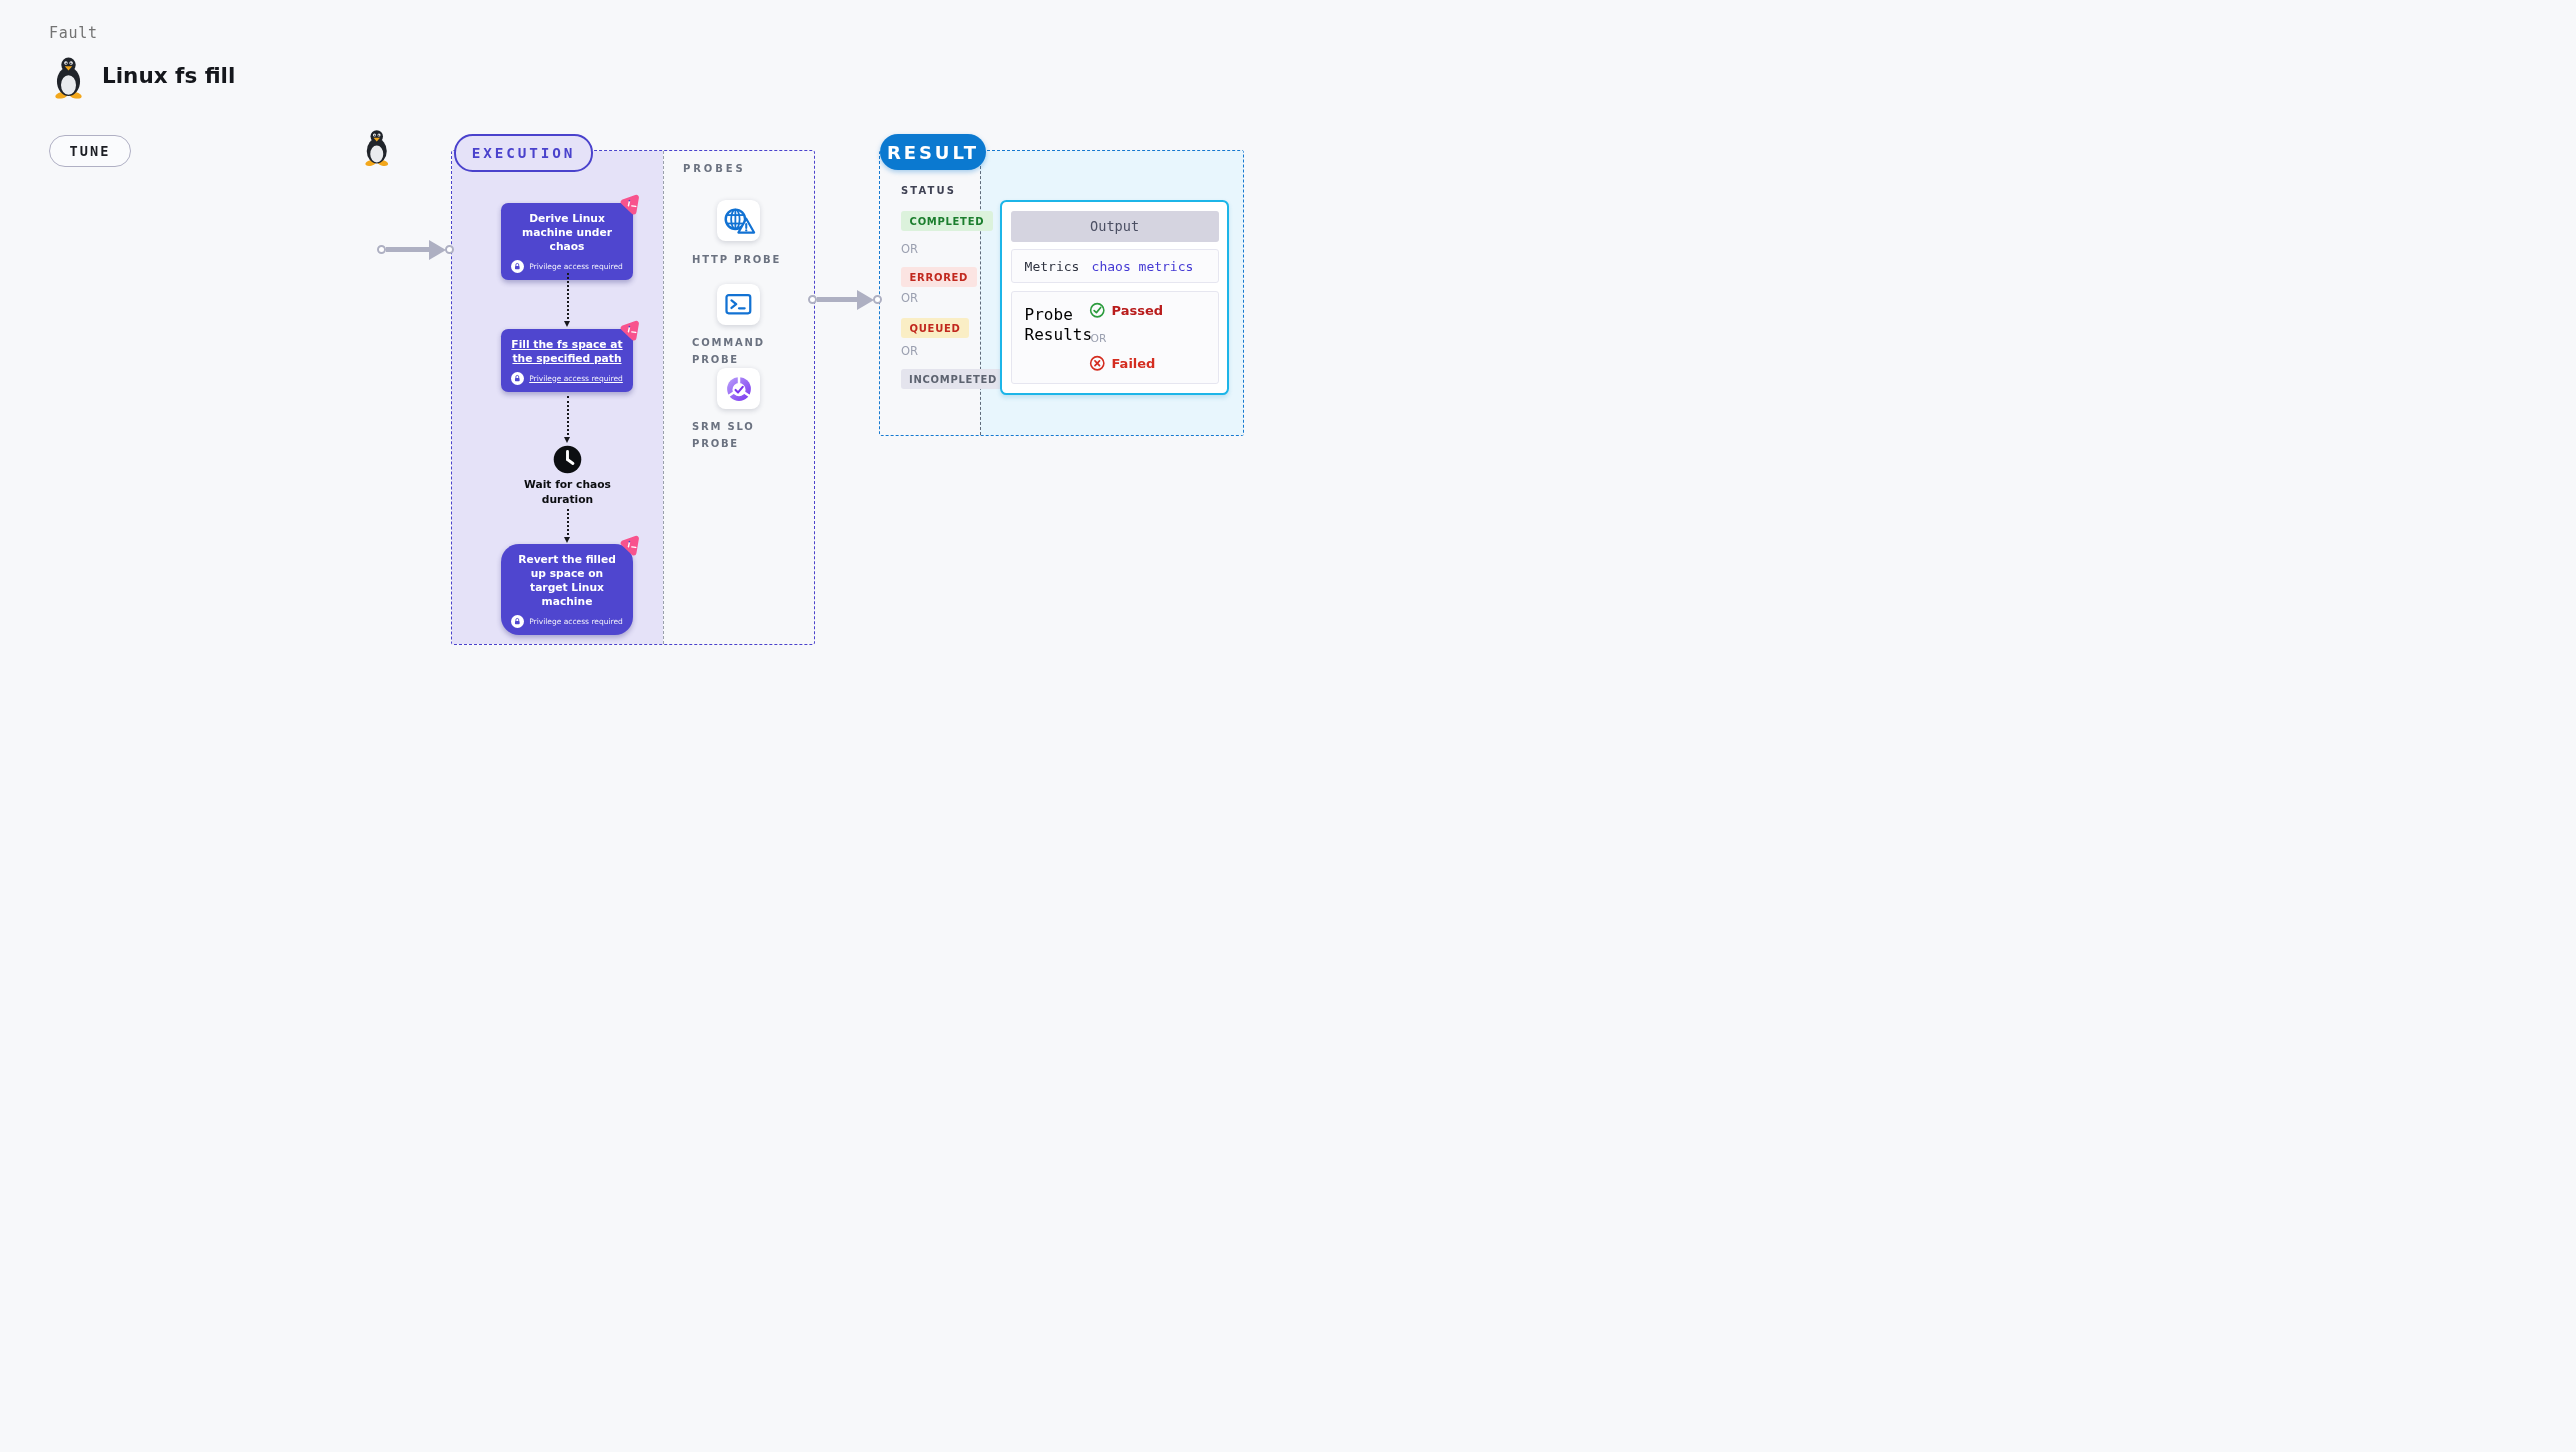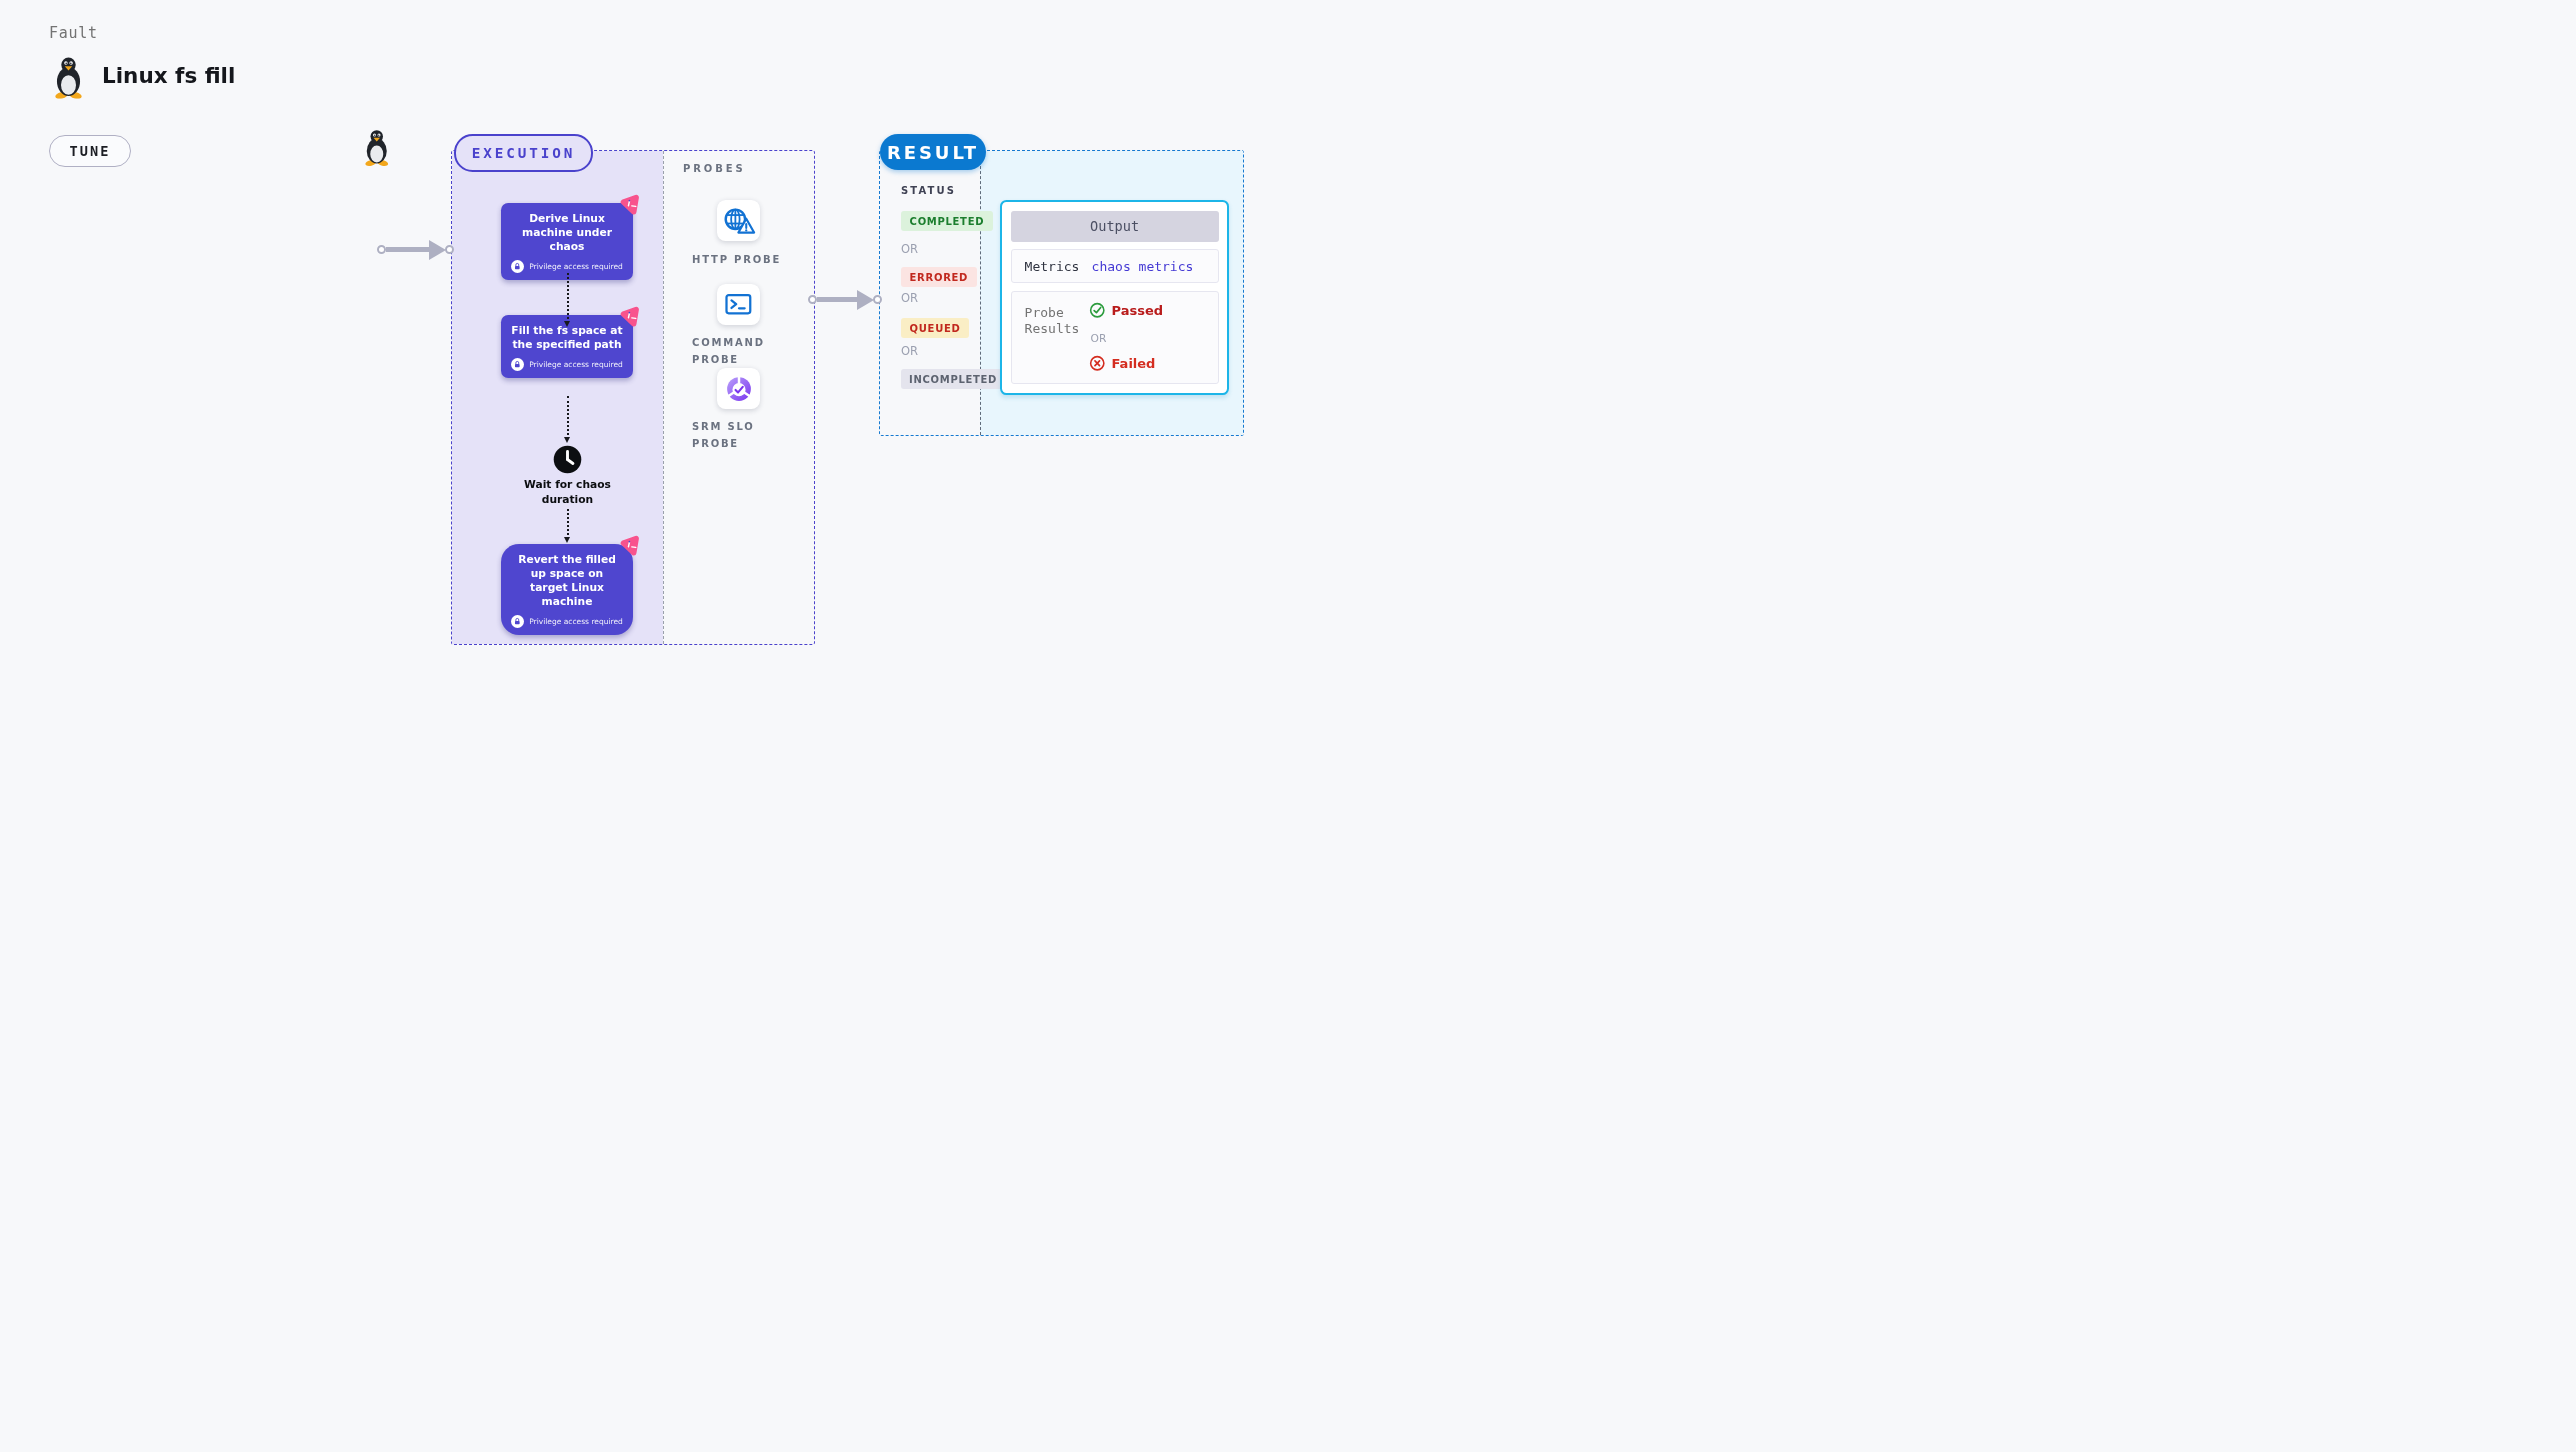--- a/index.html
+++ b/index.html
@@ -54,21 +54,21 @@
 
   .step-card{left:49px;width:132px;background:#4f46cf;border-radius:7.2px;color:#fff;
              box-shadow:0 2.1px 5px rgba(40,35,120,.3);padding:8.6px 9.3px 7.2px 9.3px;box-sizing:border-box;}
   .step-title{font-size:10.7px;font-weight:bold;text-align:center;line-height:1.32;}
   .step-note{display:flex;align-items:center;justify-content:center;gap:5px;margin-top:5.7px;}
   .step-note-text{font-size:7.5px;color:#f2f2fb;}
   .lockwrap{width:13px;height:13px;background:#ffffff;border-radius:50%;display:flex;
             align-items:center;justify-content:center;flex:none;}
   .litmus{position:absolute;top:-9.3px;right:-7.9px;width:22px;height:22px;transform:rotate(-8deg);}
   .step-1{top:52px;}
-  .step-2{top:164px;}
+  .step-2{top:178px;text-decoration:underline;}
   .step-3{top:393px;border-radius:18px;}
 
   .varrow{width:0;border-left:2.1px dotted #17181c;z-index:1;}
   .varrow::after{content:"";position:absolute;left:-4.7px;bottom:-4.3px;width:0;height:0;
                  border-left:3.6px solid transparent;border-right:3.6px solid transparent;
                  border-top:6.4px solid #17181c;}
   .va-1{left:115px;top:122px;height:50px;}
   .va-2{left:115px;top:245px;height:43px;}
   .va-3{left:115px;top:358px;height:30px;}
   .clock-icon{left:101px;top:294px;width:29px;height:29px;}
@@ -99,21 +99,21 @@
 
   .output-card{left:120px;top:49px;width:229px;height:195px;background:#ffffff;border:2.1px solid #1cb5e8;
                border-radius:6.4px;box-shadow:0 2.1px 4.3px rgba(20,140,190,.18);box-sizing:border-box;}
   .output-header{left:8.6px;top:8.6px;width:208px;height:31.5px;background:#d5d4e0;border-radius:2.9px;
                  display:flex;align-items:center;justify-content:center;font-size:13.6px;color:#4b4f63;}
   .output-row{left:8.6px;width:208px;background:#fbfbfd;border:0.7px solid #e6e6f0;border-radius:2.9px;box-sizing:border-box;}
   .row-metrics{top:47px;height:34px;display:flex;align-items:center;}
   .metrics-label{margin-left:13px;font-size:13px;color:#2f3340;}
   .metrics-value{position:absolute;left:80px;font-size:13px;color:#4439d4;}
   .row-probe{top:89px;height:93px;}
-  .probe-results-label{position:absolute;left:13px;top:13px;width:75px;font-size:13px;color:#737373;line-height:1.25;}
+  .probe-results-label{position:absolute;left:13px;top:13px;width:75px;font-size:16px;color:#000000;line-height:1.25;}
   .pr-line{position:absolute;left:77px;display:flex;align-items:center;gap:6.4px;}
   .pr-passed{top:10px;} .pr-failed{top:63px;}
   .pr-passed-text{font-size:13px;font-weight:bold;color:#b91c1c;}
   .pr-failed-text{font-size:13px;font-weight:bold;color:#d42d20;}
   .pr-or{position:absolute;left:79px;top:40px;font-size:10.7px;color:#9ba0b0;font-weight:500;}
   svg{display:block;}
 </style>
 </head>
 <body>
 

